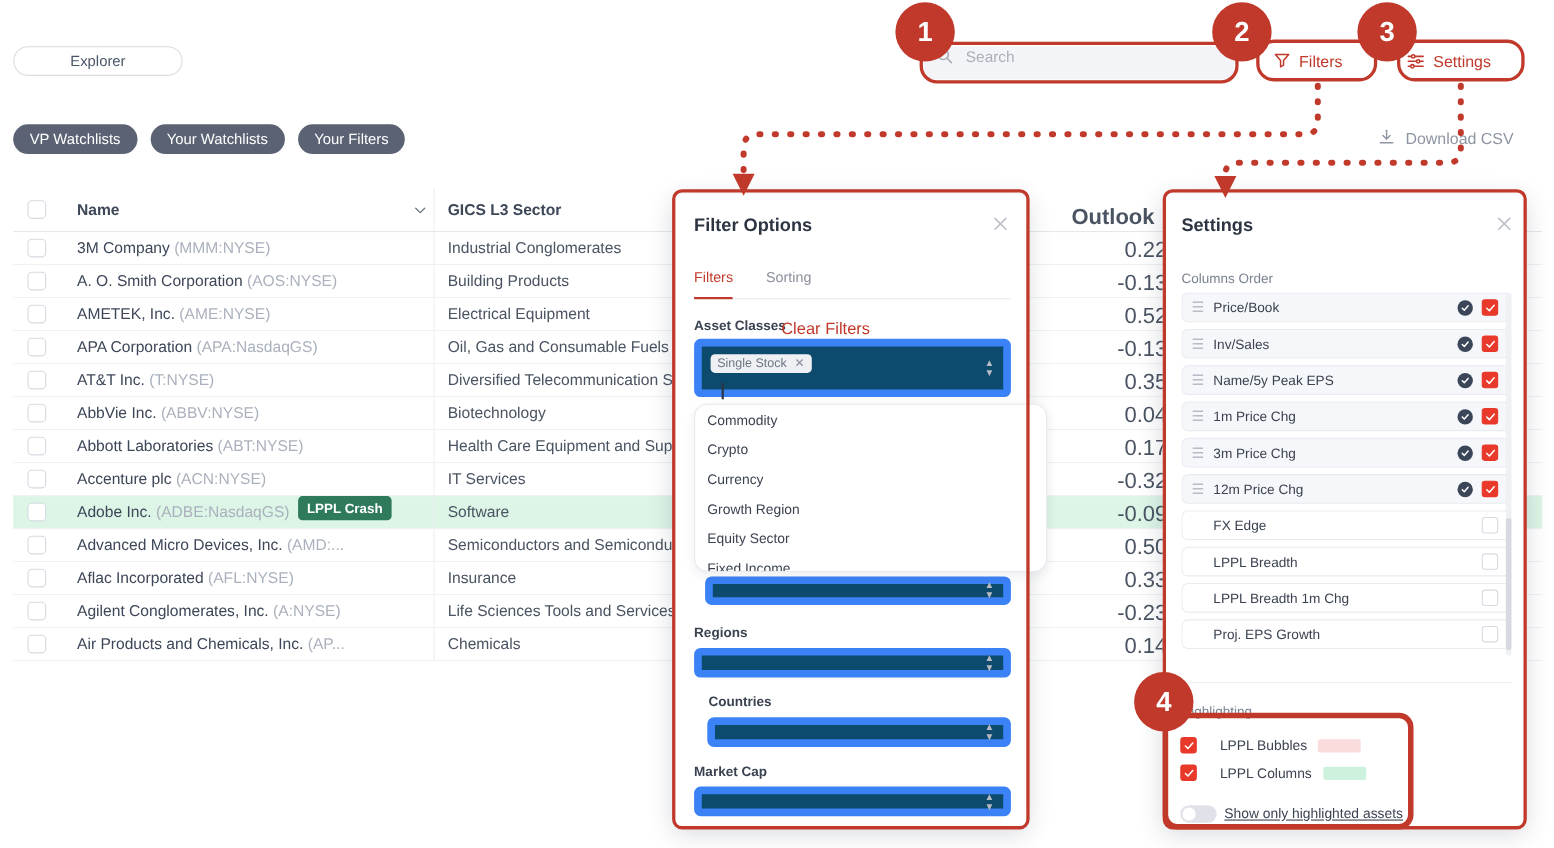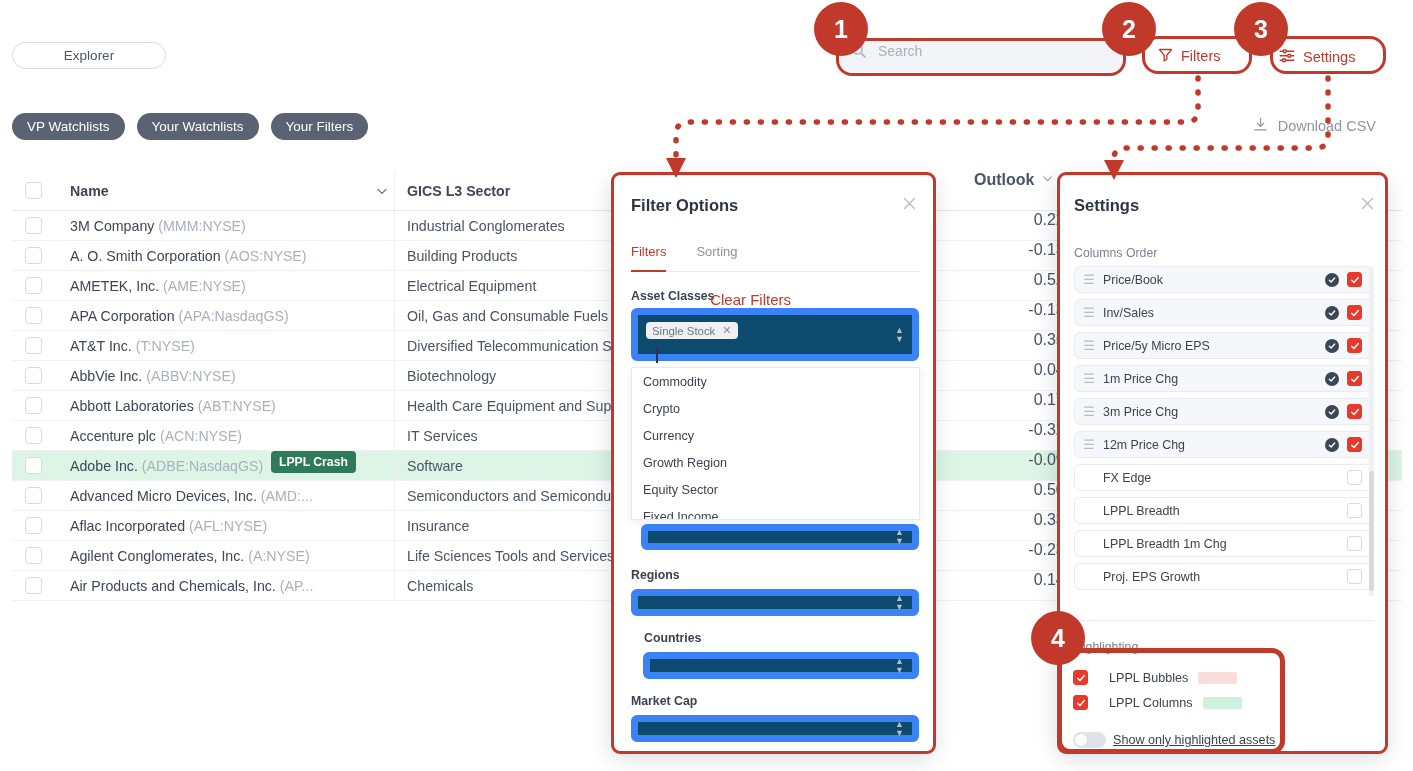--- a/index.html
+++ b/index.html
@@ -107,22 +107,22 @@
     width: 578px; flex: none;
     font-size: 14.2px; color: #4a5462;
     border-left: 1px solid #eceef2;
     padding-left: 12px; height: 100%;
     display: flex; align-items: center;
     white-space: nowrap; overflow: hidden;
   }
   .trow.head .c-sector { font-weight: bold; color: #3d4758; }
   .c-outlook {
     width: 120px; flex: none;
-    font-size: 16px; color: #4a5462;
-    display: flex; align-items: flex-start; justify-content: flex-end;
+    font-size: 20px; color: #4a5462;
+    display: flex; align-items: flex-end; justify-content: flex-end;
     padding-right: 13px; height: 100%;
   }
   .trow.head .c-outlook { font-weight: bold; justify-content: flex-start; padding-left: 2px; }
   .c-extra {
     flex: 1; height: 100%;
     border-left: 1px solid #eceef2;
     display: flex; align-items: center; gap: 6px; padding-left: 10px;
     font-size: 14.2px; color: #4a5462;
   }
   .kebab { color: #9aa1ae; letter-spacing: 0; font-size: 15px; cursor: pointer; }
@@ -181,22 +181,22 @@
     padding: 2px 6px; font-size: 11.4px; color: #6e7684;
     display: flex; align-items: center; gap: 7px;
   }
   .chip .x { color: #8a909c; cursor: pointer; font-size: 11px; }
   .caret {
     position: absolute; left: 18px; top: 33px;
     width: 1.5px; height: 15px; background: #2d3442;
   }
   .dd {
     position: absolute; left: 631px; top: 367px;
-    width: 289px; height: 153px;
-    background: #fff; border: 1px solid #e6e9ee; border-radius: 1px;
+    width: 321px; height: 153px;
+    background: #fff; border: 1px solid #e6e9ee; border-radius: 12px;
     box-shadow: 0 3px 10px rgba(30,40,60,.08);
     z-index: 60; overflow: hidden;
   }
   .dd-item {
     height: 27px; display: flex; align-items: center;
     padding-left: 11px; font-size: 12.6px; color: #3b4351;
     cursor: pointer;
   }
 
   
@@ -599,21 +599,21 @@
             </svg>
           </span>
           <span class="cbx checked">
             <svg width="10" height="10" viewBox="0 0 24 24" fill="none" stroke="#fff" stroke-width="3.4" stroke-linecap="round" stroke-linejoin="round">
               <path d="M4 12.5l5.5 5.5L20 6"></path>
             </svg>
           </span>
         </div>
         <div class="col-row on">
           <span class="drag-h">☰</span>
-          <span class="col-name">Price/5y Micro EPS</span>
+          <span class="col-name">Name/5y Peak EPS</span>
           <span class="eye-badge">
             <svg width="8" height="8" viewBox="0 0 24 24" fill="none" stroke="#fff" stroke-width="4" stroke-linecap="round" stroke-linejoin="round">
               <path d="M4 12.5l5.5 5.5L20 6"></path>
             </svg>
           </span>
           <span class="cbx checked">
             <svg width="10" height="10" viewBox="0 0 24 24" fill="none" stroke="#fff" stroke-width="3.4" stroke-linecap="round" stroke-linejoin="round">
               <path d="M4 12.5l5.5 5.5L20 6"></path>
             </svg>
           </span>

